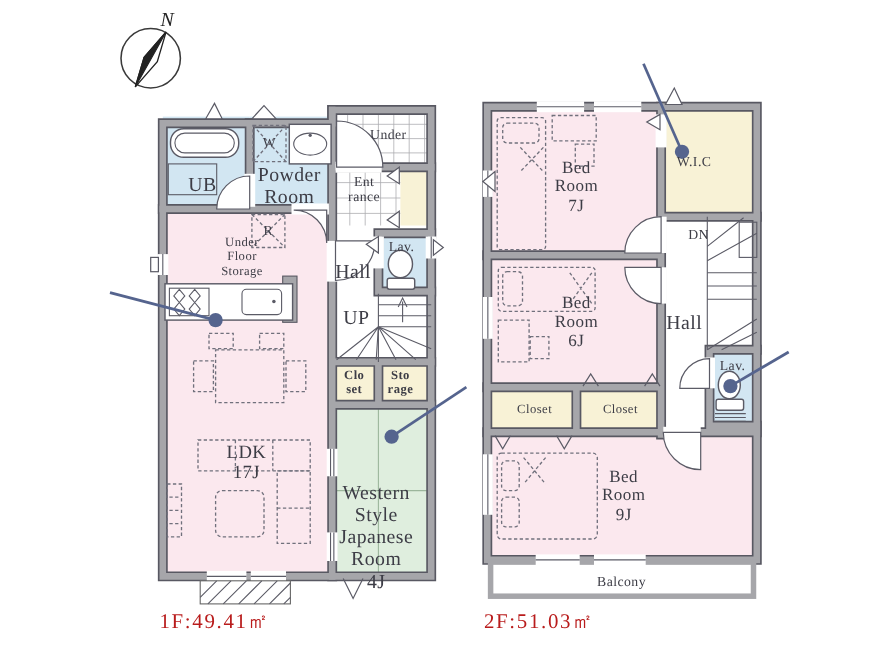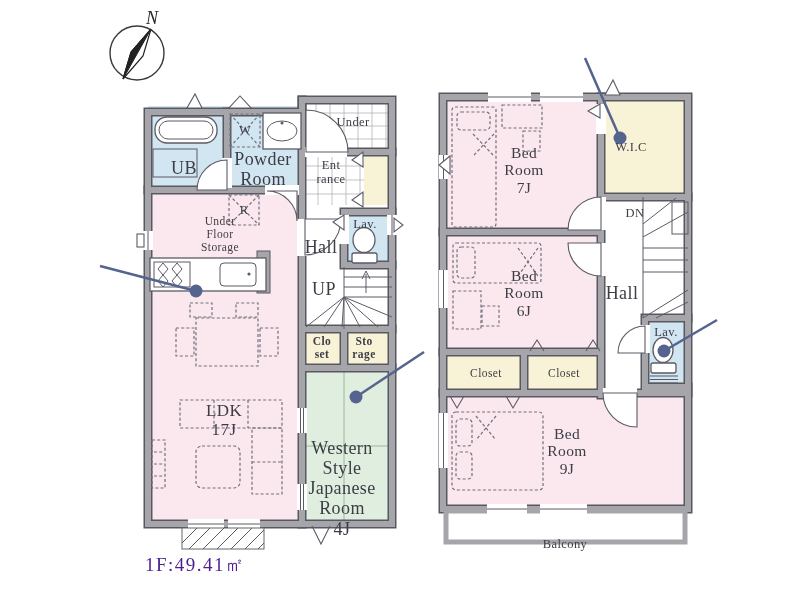--- a/index.html
+++ b/index.html
@@ -3,21 +3,21 @@
 <meta charset="utf-8">
 <style>
   html,body { margin:0; padding:0; background:#fff; }
   #stage { position:relative; width:800px; height:599px; background:#ffffff; overflow:hidden;
            font-family:"Liberation Serif","DejaVu Serif",serif; }
   svg { position:absolute; left:0; top:0; }
   .lbl { position:absolute; transform:translate(-50%,-50%); color:#3d3d46;
          white-space:pre-line; text-align:center; line-height:1.12; letter-spacing:0.4px; }
   .s11 { font-size:11.5px; } .s12 { font-size:12.5px; } .s13 { font-size:18px; }
   .s15 { font-size:15.5px; } .s17 { font-size:17px; }
-  .cap { position:absolute; font-size:19px; color:#4c1d95; letter-spacing:1.5px; }
+  .cap { position:absolute; font-size:19px; color:#b91c1c; letter-spacing:1.5px; }
   .north { position:absolute; font-size:18px; color:#222; font-style:italic; }
   
   .wd  { fill:none; stroke:#585862; stroke-width:9;   stroke-linecap:square; }
   .wg  { fill:none; stroke:#a6a6aa; stroke-width:6;   stroke-linecap:square; }
   .fx  { fill:#ffffff; stroke:#5b5b66; stroke-width:1.3; }
   .ln  { fill:none; stroke:#5b5b66; stroke-width:1; }
   .dash{ fill:none; stroke:#70707c; stroke-width:1.2; stroke-dasharray:3 2.2; }
   .tile{ stroke:#aaaaae; stroke-width:0.7; }
   .tat { stroke:#9cb69c; stroke-width:1; }
   .gap { fill:#ffffff; stroke:none; }
@@ -306,17 +306,18 @@
 <div class="lbl s13" style="left:622px; top:293px;">Hall</div>
 <div class="lbl s15" style="left:524px; top:293px;">Bed
 Room
 6J</div>
 <div class="lbl s11" style="left:486px; top:373px;">Closet</div>
 <div class="lbl s11" style="left:564px; top:373px;">Closet</div>
 <div class="lbl s12" style="left:666px; top:332px;">Lav.</div>
 <div class="lbl s15" style="left:567px; top:451px;">Bed
 Room
 9J</div>
-<div class="lbl s12" style="left:565px; top:529px;margin-top:15px;">Balcony</div>
+<div class="lbl s12" style="left:565px; top:529px;">Balcony</div>
 
 <div class="cap" style="left:145px; top:552px;">1F:49.41㎡</div>
+<div class="cap" style="left:440px; top:552px;">2F:51.03㎡</div>
 
 </div>
 
 </body></html>

